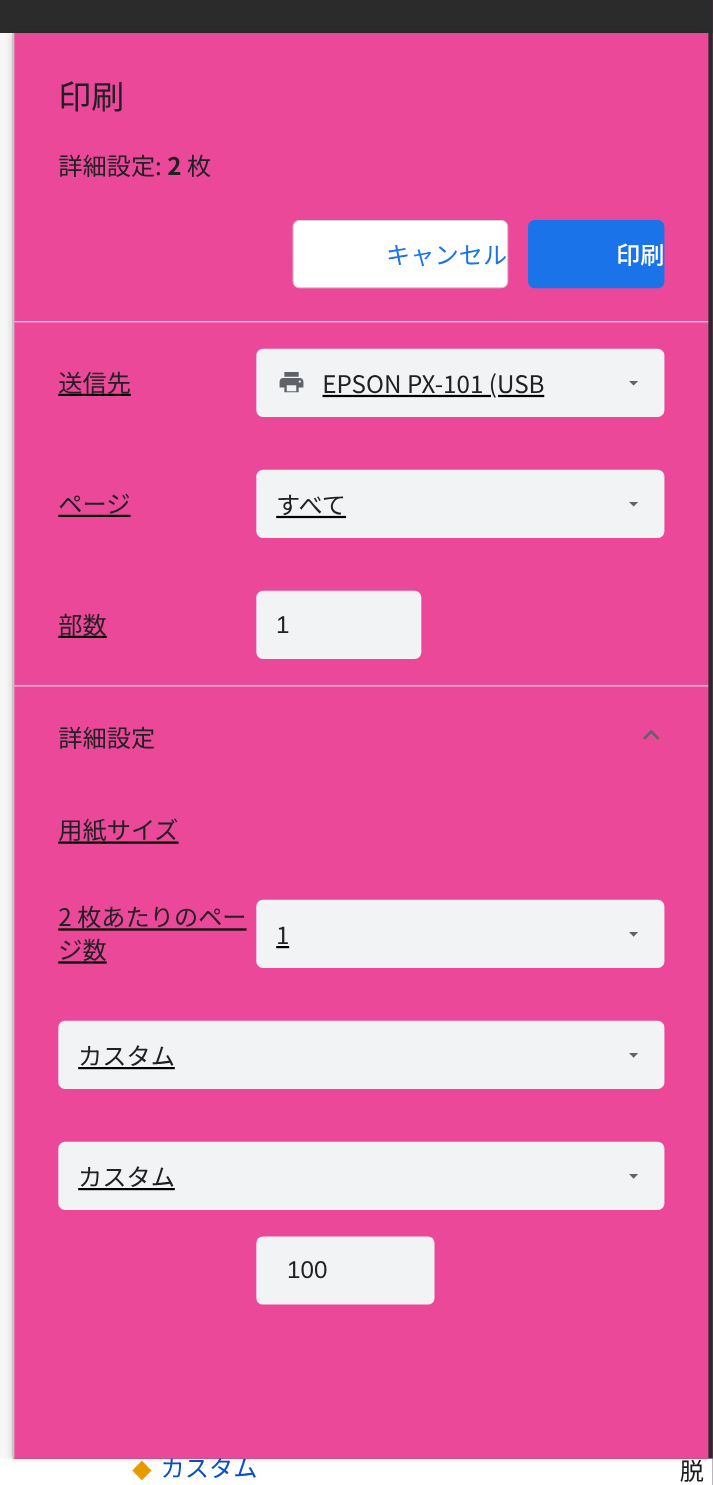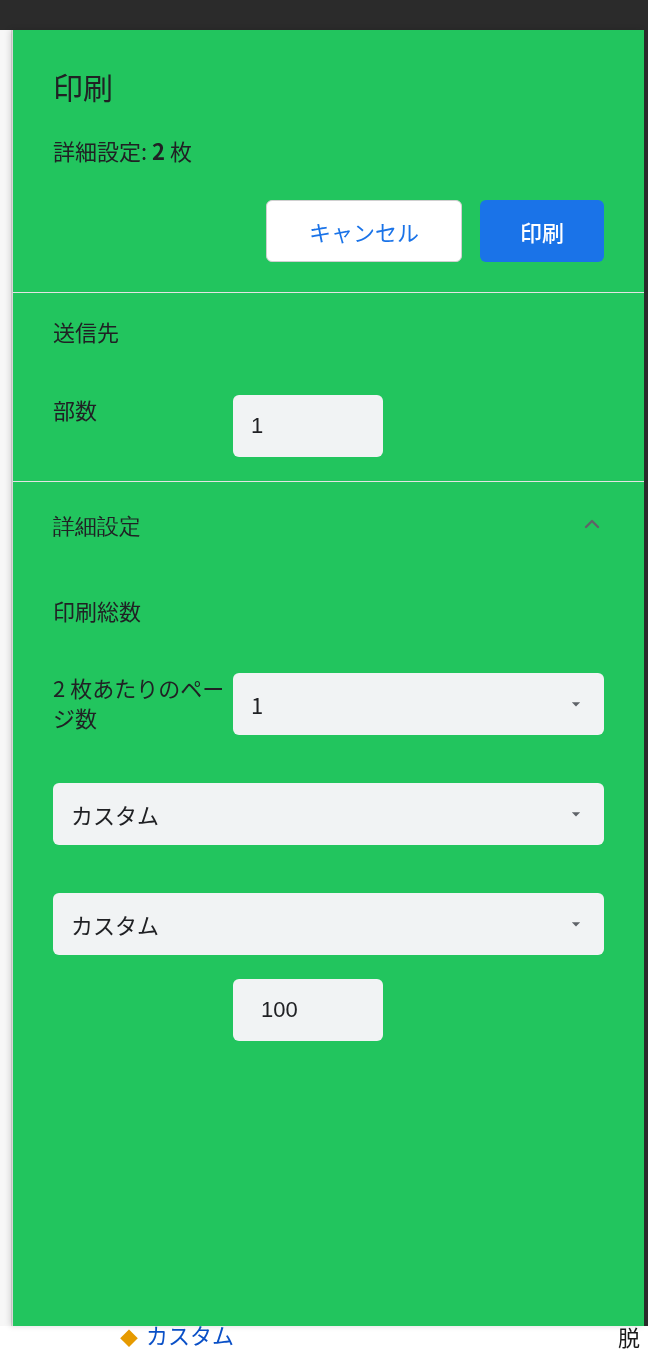--- a/index.html
+++ b/index.html
@@ -45,21 +45,21 @@
     height: 30px;
     background: #2b2b2b;
   }
 
   .panel {
     position: absolute;
     left: 12px;
     right: 4px;
     top: 30px;
     bottom: 24px;
-    background: #22c55e;
+    background: #ec4899;
     box-shadow: -2px 0 6px rgba(0,0,0,0.15);
     border-left: 1px solid #d7d7d7;
     overflow: hidden;
   }
 
   .section { padding: 0 40px; }
 
   .title {
     font-size: 30px;
     color: #202124;
@@ -80,21 +80,21 @@
     gap: 18px;
     padding-bottom: 30px;
   }
 
   .btn {
     height: 62px;
     border-radius: 6px;
     font-size: 22px;
     display: flex;
     align-items: center;
-    justify-content: center;
+    justify-content: flex-end;
     cursor: pointer;
     user-select: none;
   }
   .btn-cancel {
     width: 196px;
     border: 1px solid #d0d0d0;
     background: #ffffff;
     color: #1a73e8;
   }
   .btn-primary {
@@ -106,21 +106,23 @@
   }
 
   .divider {
     height: 1px;
     background: #e4e4e4;
     margin: 0;
   }
 
   .row {
     display: flex;
+    align-items: center;
     padding: 24px 40px;
+    text-decoration: underline;
   }
   .row .label {
     width: 180px;
     font-size: 22px;
     color: #202124;
     flex-shrink: 0;
     line-height: 1.35;
   }
   .row .control { flex: 1; }
 
@@ -161,21 +163,21 @@
     outline: none;
   }
 
   .more-header {
     display: flex;
     align-items: center;
     justify-content: space-between;
     padding: 30px 40px;
     cursor: pointer;
   }
-  .more-header .lbl { font-size: 22px; color: #202124; font-family: Liberation Mono, monospace; }
+  .more-header .lbl { font-size: 22px; color: #202124; }
 
   .scale-extra {
     padding: 0 40px 24px 220px;
   }
 </style>
 </head>
 <body>
 
 <div class="topbar"></div>
 <div class="bg-left"></div>
@@ -199,22 +201,50 @@
       <div class="btn btn-primary">
         <span>印刷</span>
       </div>
     </div>
   </div>
 
   <div class="divider"></div>
 
   <div class="row">
     <div class="label">送信先</div>
-  </div>
-
+    <div class="control">
+      <div class="select">
+        <span class="printer-icon">
+          <svg width="28" height="26" viewBox="0 0 24 24" fill="#5f6368">
+              <path d="M19 8H5c-1.66 0-3 1.34-3 3v5h4v4h12v-4h4v-5c0-1.66-1.34-3-3-3zm-3 11H8v-5h8v5zm3-7c-.55 0-1-.45-1-1s.45-1 1-1 1 .45 1 1-.45 1-1 1zM18 3H6v4h12V3z"></path>
+            </svg>
+        </span>
+        <span class="value">EPSON PX-101 (USB</span>
+        <span class="caret">
+          <svg width="20" height="20" viewBox="0 0 24 24" fill="#5f6368">
+              <path d="M7 10l5 5 5-5z"></path>
+            </svg>
+        </span>
+      </div>
+    </div>
+  </div>
+
+  <div class="row">
+    <div class="label">ページ</div>
+    <div class="control">
+      <div class="select">
+        <span class="value">すべて</span>
+        <span class="caret">
+          <svg width="20" height="20" viewBox="0 0 24 24" fill="#5f6368">
+              <path d="M7 10l5 5 5-5z"></path>
+            </svg>
+        </span>
+      </div>
+    </div>
+  </div>
 
   <div class="row">
     <div class="label">部数</div>
     <div class="control">
       <input class="num-input" value="1" style="">
     </div>
   </div>
 
 
   <div class="divider"></div>
@@ -222,21 +252,21 @@
   <div class="more-header">
     <span class="lbl">詳細設定</span>
     <span>
       <svg width="24" height="24" viewBox="0 0 24 24" fill="none" stroke="#5f6368" stroke-width="2.4" stroke-linecap="round" stroke-linejoin="round">
           <polyline points="6 15 12 9 18 15"></polyline>
         </svg>
     </span>
   </div>
 
   <div class="row">
-    <div class="label">印刷総数</div>
+    <div class="label">用紙サイズ</div>
   </div>
 
   <div class="row">
     <div class="label">2 枚あたりのページ数</div>
     <div class="control">
       <div class="select">
         <span class="value">1</span>
         <span class="caret">
           <svg width="20" height="20" viewBox="0 0 24 24" fill="#5f6368">
               <path d="M7 10l5 5 5-5z"></path>
@@ -265,16 +295,16 @@
         <span class="value">カスタム</span>
         <span class="caret">
           <svg width="20" height="20" viewBox="0 0 24 24" fill="#5f6368">
               <path d="M7 10l5 5 5-5z"></path>
             </svg>
         </span>
       </div>
     </div>
   </div>
   <div class="scale-extra">
-    <input class="num-input" style="width: 150px; padding-left: 28px;" value="100">
+    <input class="num-input" style="width: 162px; padding-left: 28px;" value="100">
   </div>
 
 </div>
 
 </body></html>

